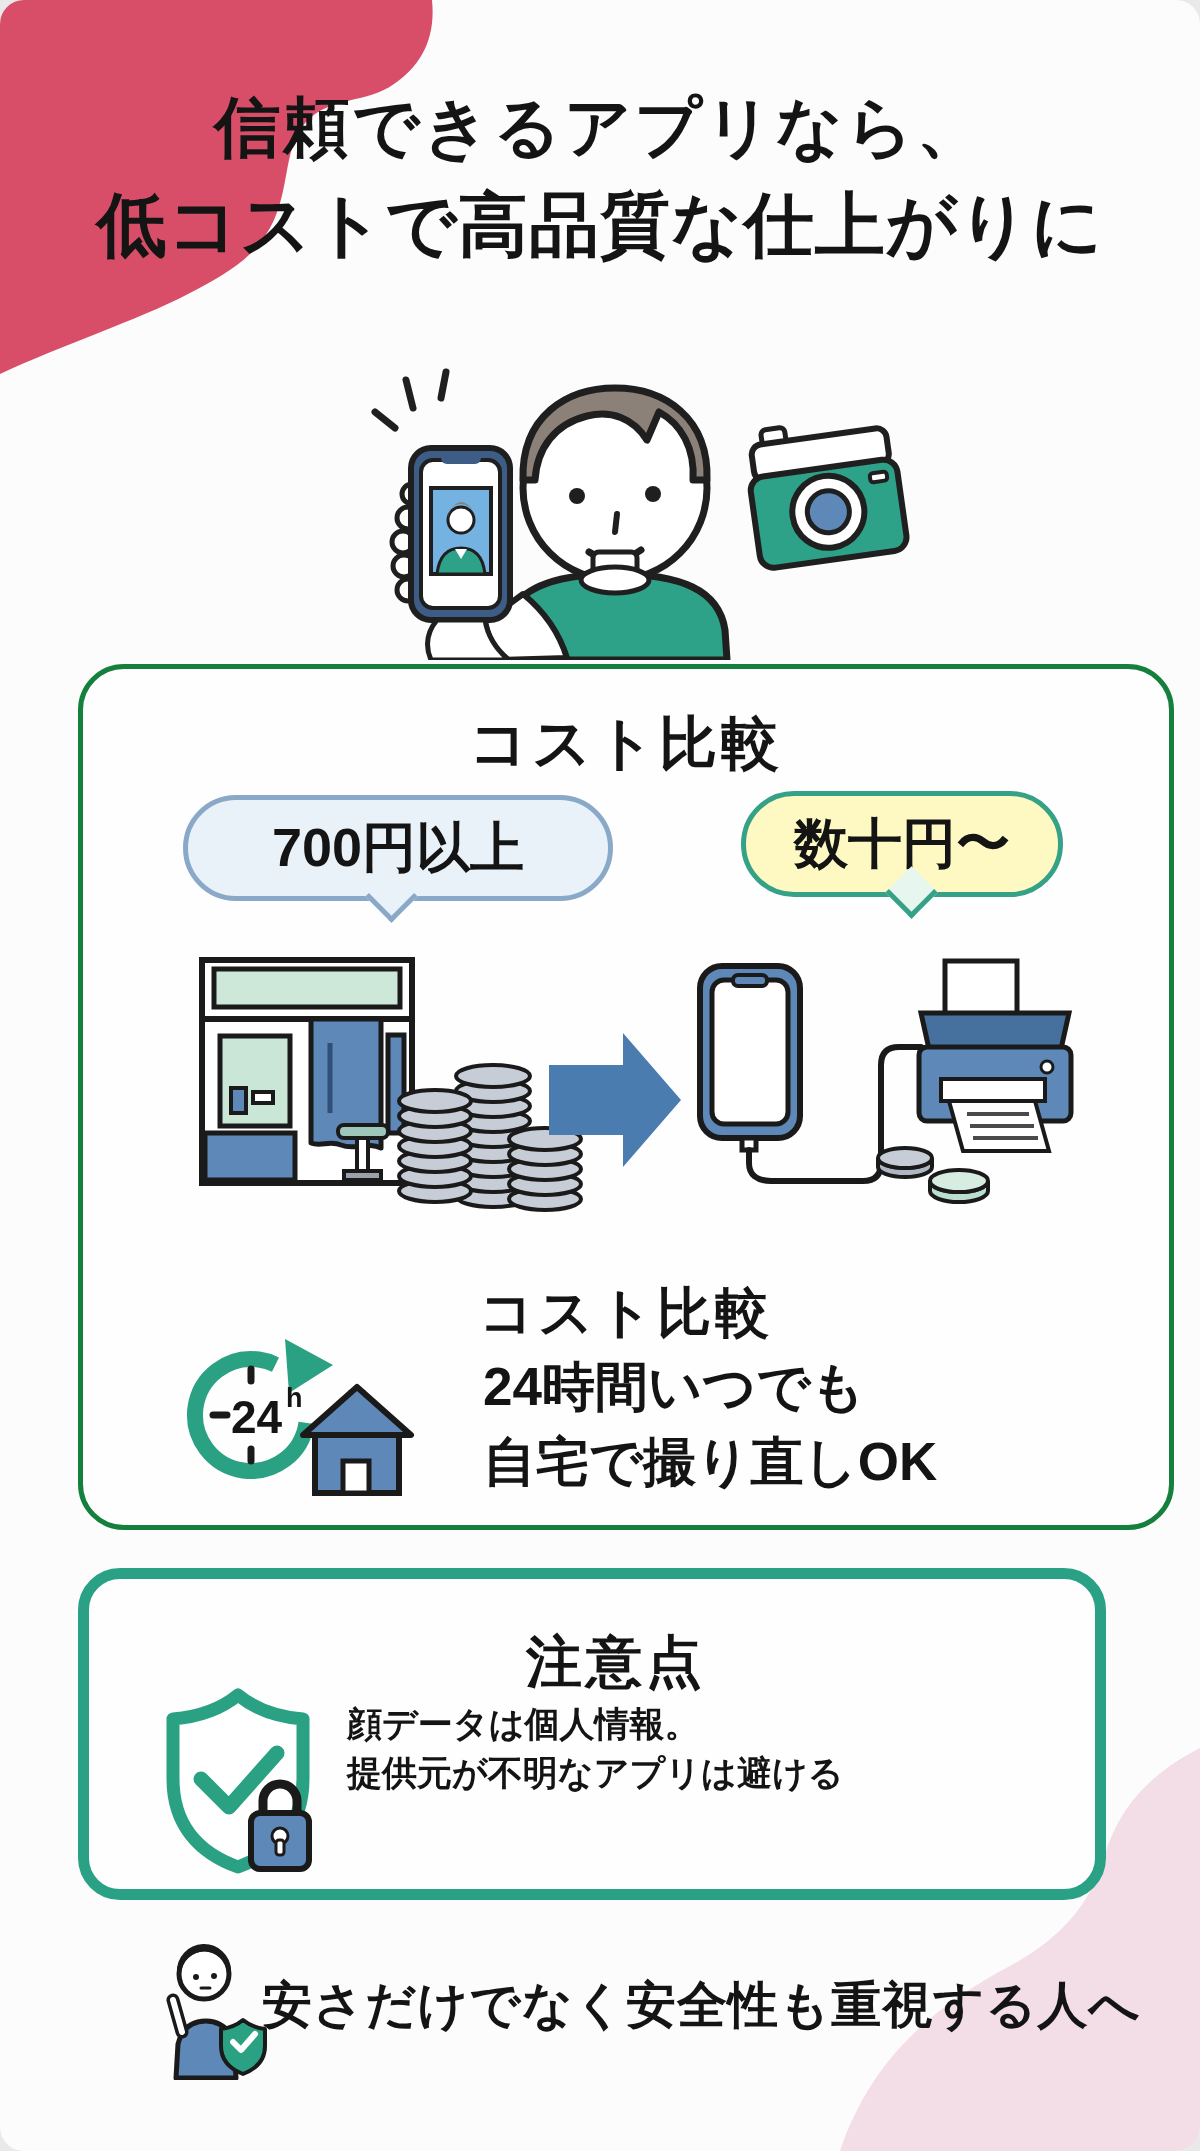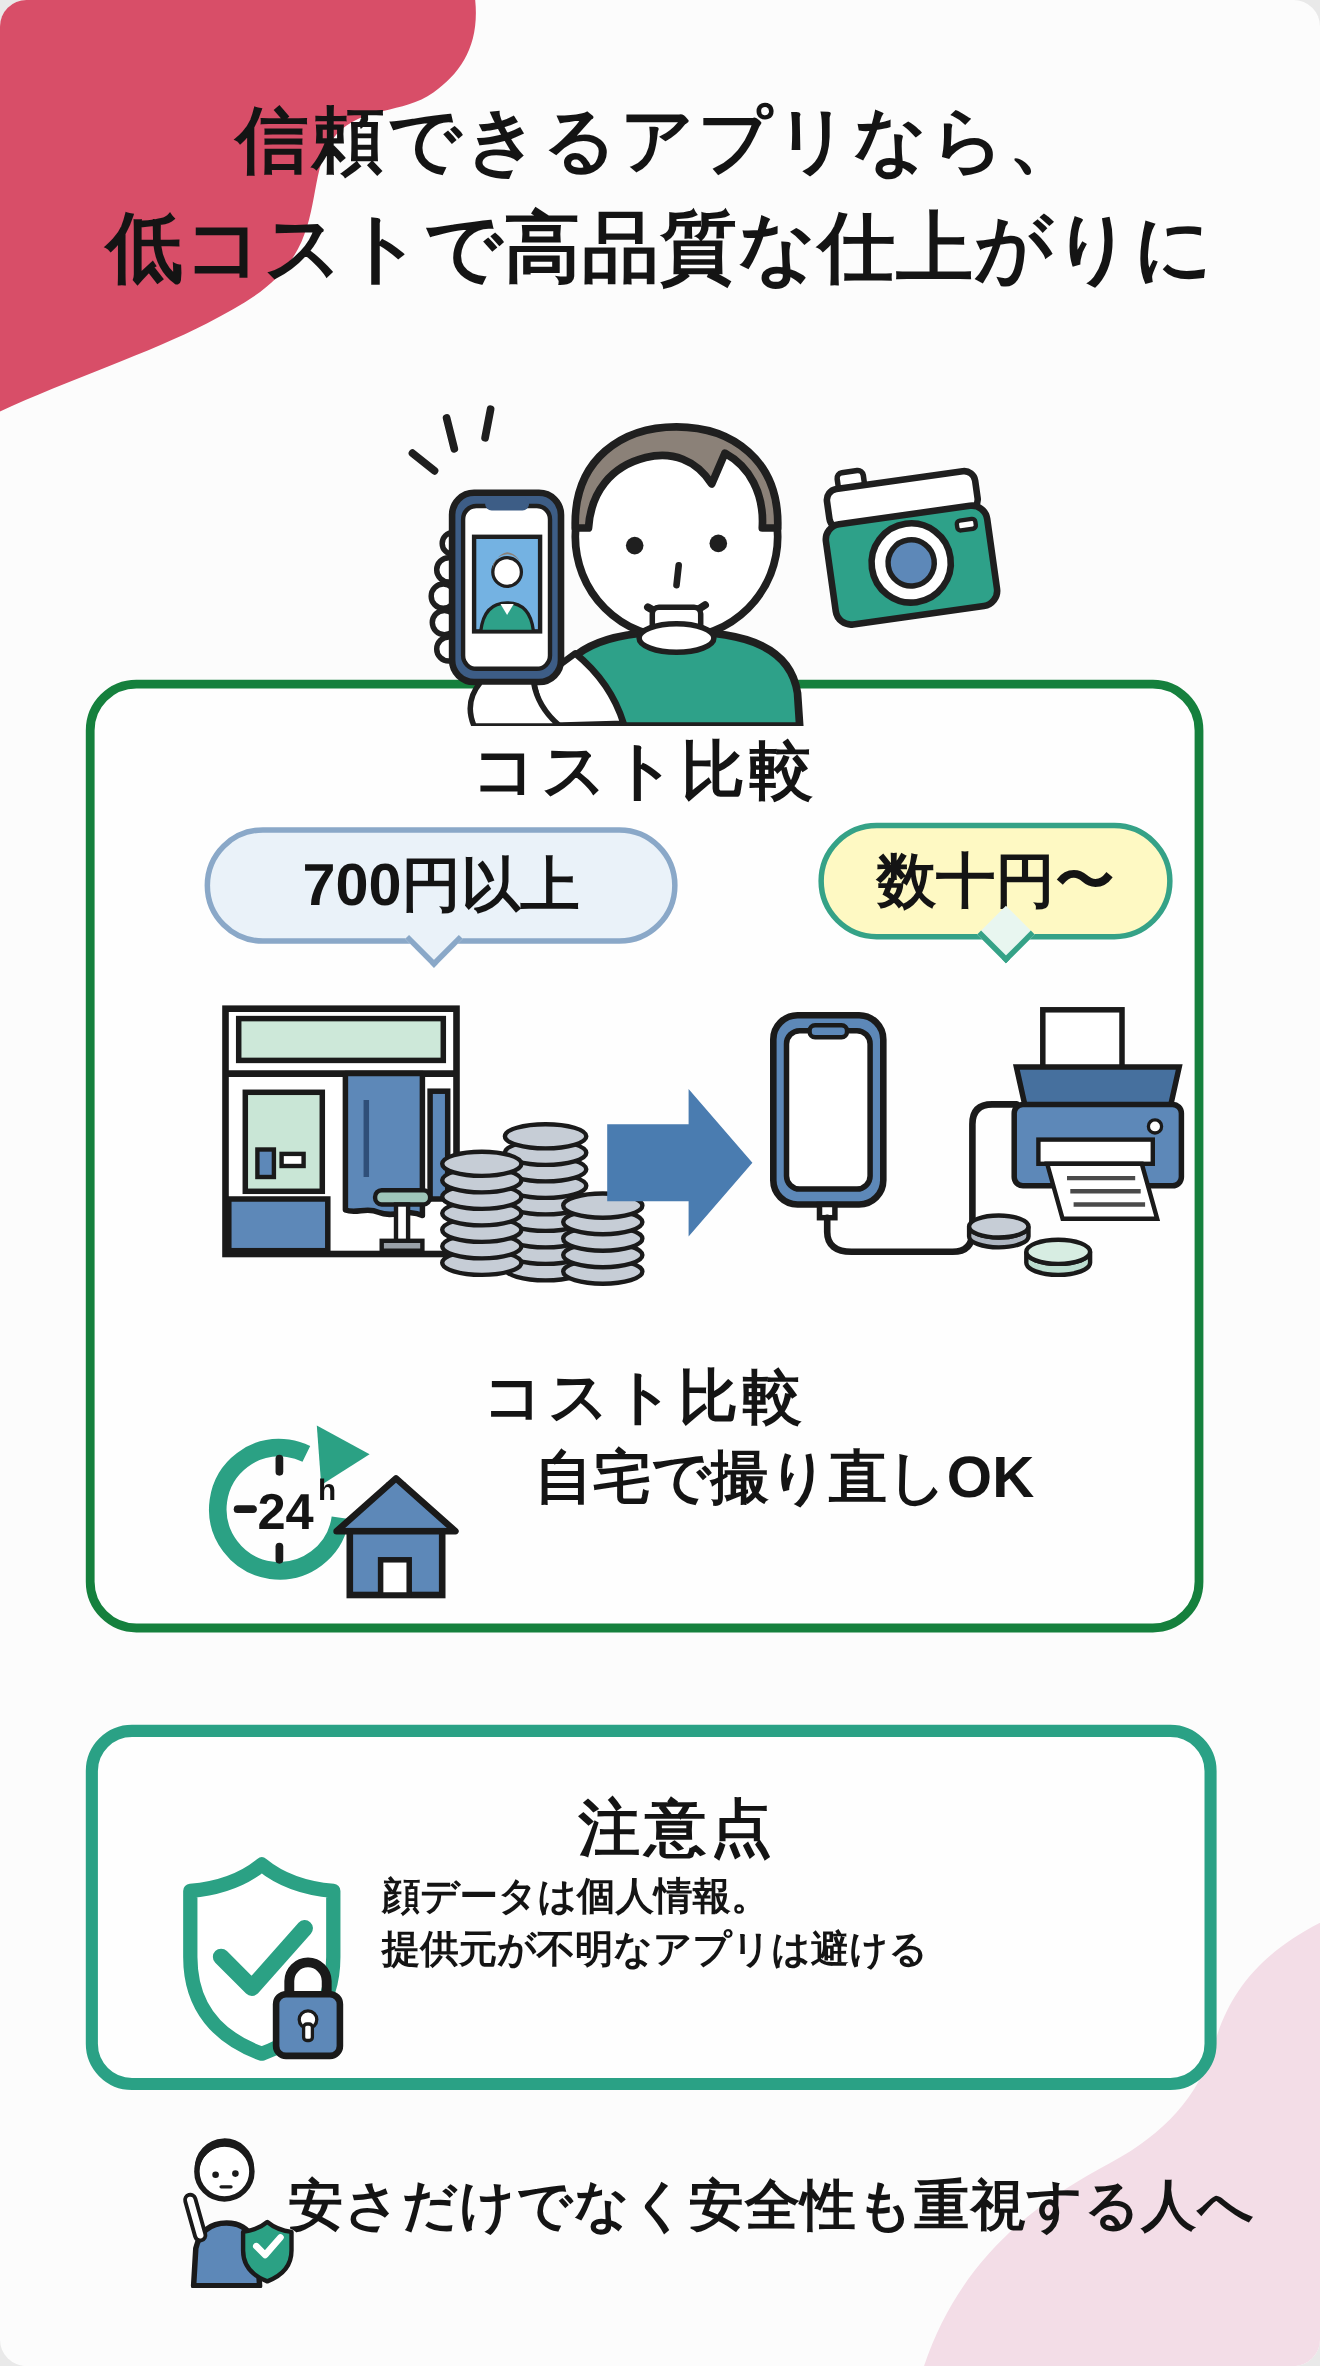--- a/index.html
+++ b/index.html
@@ -11,22 +11,22 @@
   .abs{position:absolute;}
   svg{display:block;}
 
   
   .title{left:0;right:0;top:94px;text-align:center;font-weight:bold;line-height:1.0;z-index:2;}
   .title .l1{font-size:66px;letter-spacing:3px;}
   .title .l2{font-size:70px;letter-spacing:1px;margin-top:30px;}
 
   
   .card{background:#fefefe;box-sizing:border-box;z-index:1;}
-  .cost-card{left:78px;top:618px;width:1016px;height:866px;
-    border:8px solid #15803d;border-radius:46px;}
+  .cost-card{left:78px;top:664px;width:1096px;height:866px;
+    border:5px solid #15803d;border-radius:46px;}
   .caution-card{left:78px;top:1568px;width:1028px;height:332px;
     border:11px solid #2aa185;border-radius:42px;}
   .card-heading{left:0;right:0;text-align:center;font-weight:bold;}
   .cost-heading{top:36px;font-size:58px;letter-spacing:4px;}
   .caution-heading{top:46px;font-size:56px;letter-spacing:4px;margin-left:48px;}
 
   
   .bubble{display:flex;align-items:center;justify-content:center;
     font-weight:bold;font-size:54px;border-radius:64px;box-sizing:border-box;}
   .bubble .tail{position:absolute;bottom:-19px;width:32px;height:32px;transform:rotate(45deg);}
@@ -173,20 +173,21 @@
       <text x="101" y="76" font-size="27" font-weight="bold" fill="#141414">h</text>
       <g>
         <rect x="166" y="62" width="12" height="22" fill="#5d88b8" stroke="#1a1a1a" stroke-width="5"></rect>
         <path d="M118,104 L172,56 L226,104 Z" fill="#5d88b8" stroke="#1a1a1a" stroke-width="6" stroke-linejoin="round"></path>
         <rect x="130" y="104" width="84" height="58" fill="#5d88b8" stroke="#1a1a1a" stroke-width="6"></rect>
         <rect x="158" y="130" width="26" height="32" fill="#ffffff" stroke="#1a1a1a" stroke-width="5"></rect>
       </g>
     </svg>
 
     <div class="abs merit-text">
+      <div>24時間いつでも</div>
       <div>自宅で撮り直しOK</div>
     </div>
   </div>
 
   <svg class="abs" style="left:245px;top:328px;z-index:3;" width="710" height="332" viewBox="0 0 710 332">
 
     <g stroke="#1f1f1f" stroke-width="7" stroke-linecap="round">
       <line x1="150" y1="100" x2="130" y2="84"></line>
       <line x1="168" y1="80" x2="161" y2="52"></line>
       <line x1="196" y1="70" x2="201" y2="44"></line>

